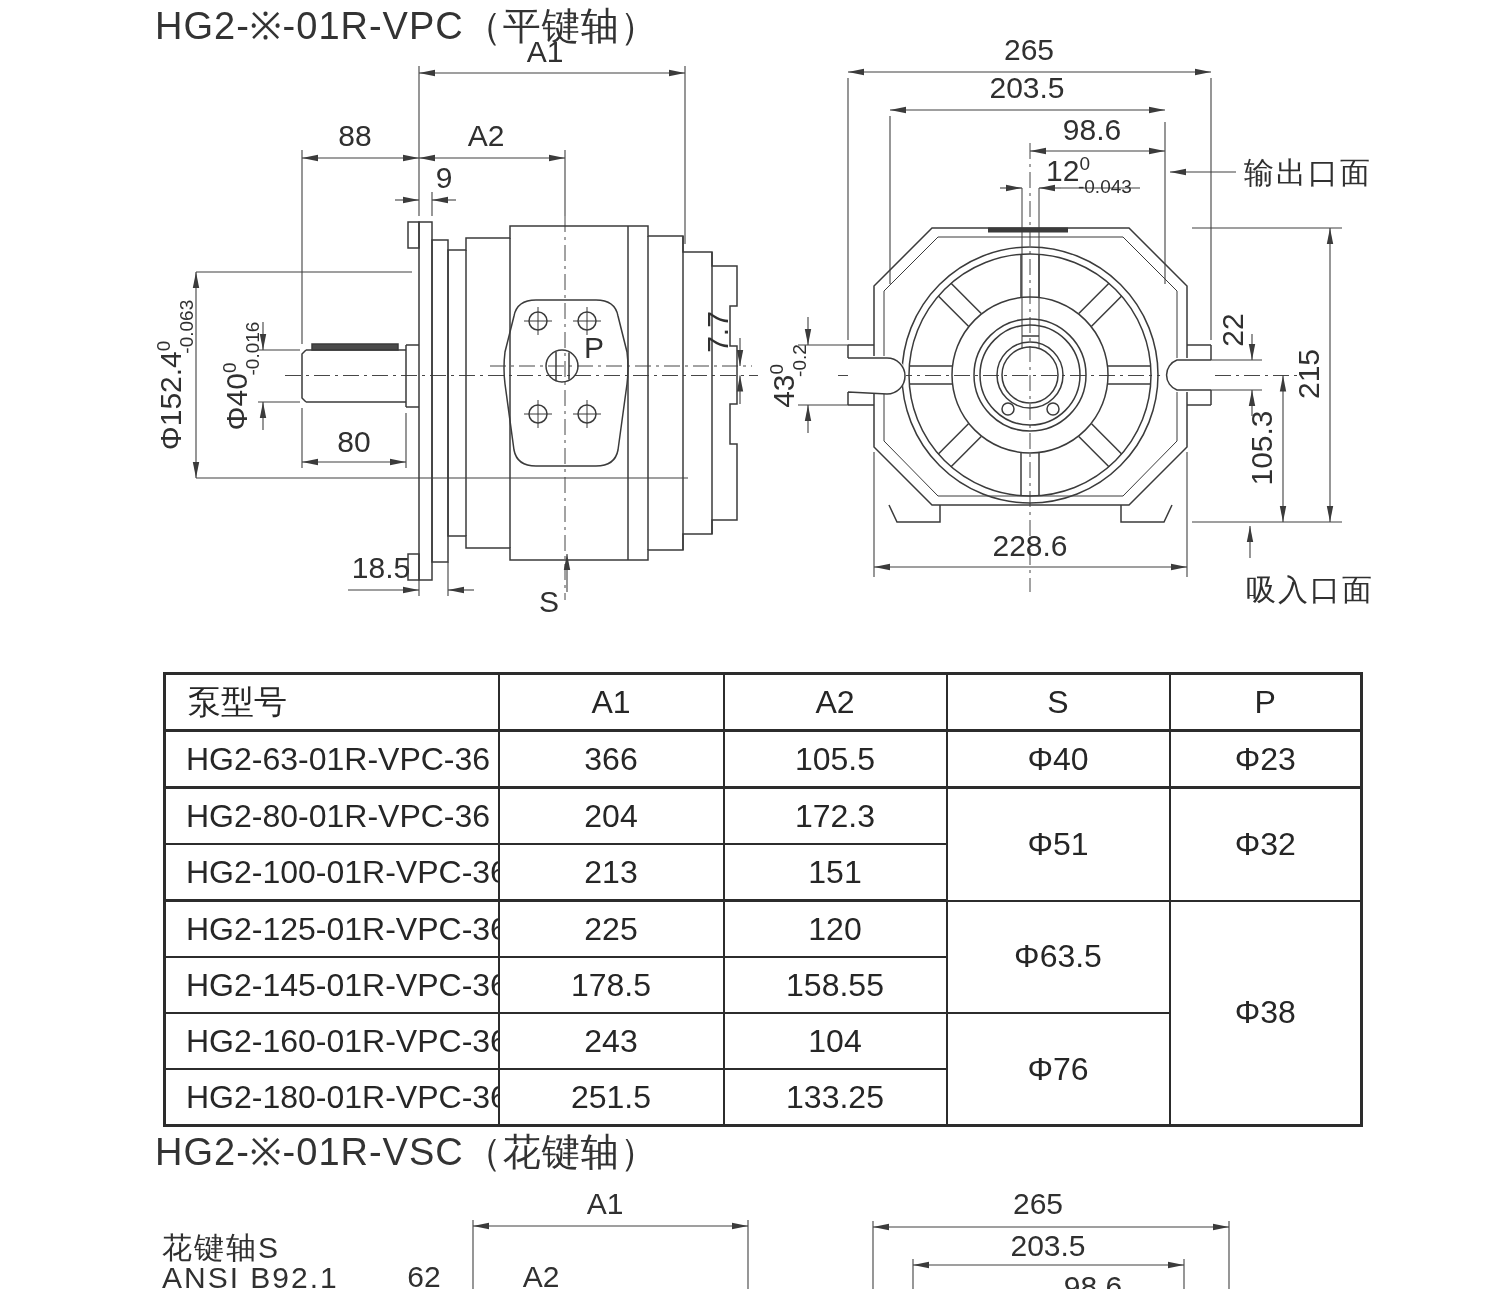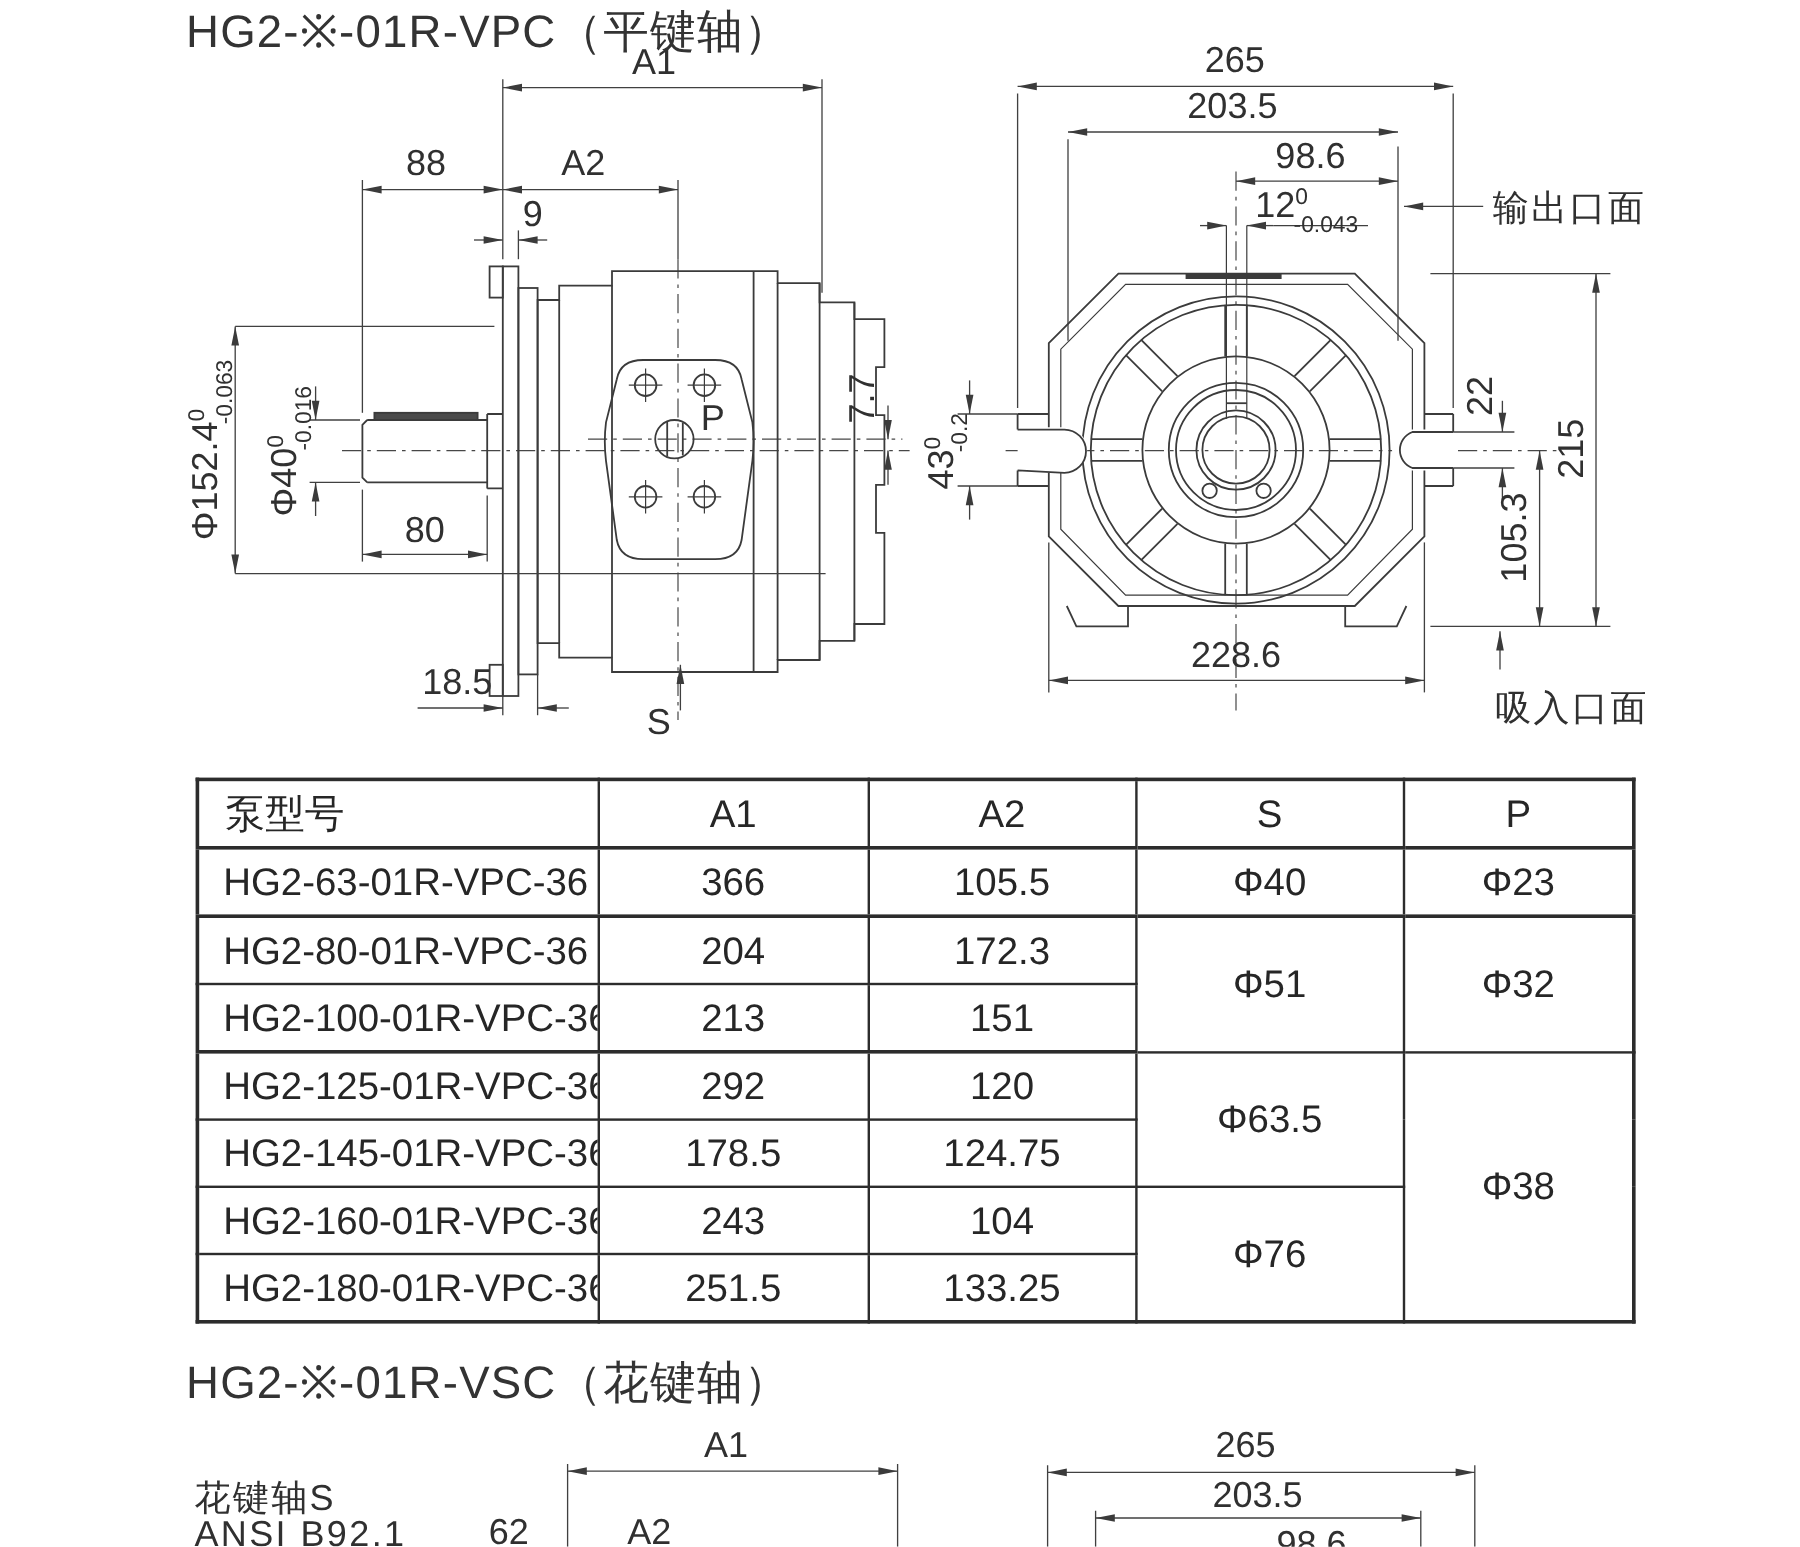--- a/index.html
+++ b/index.html
@@ -19,21 +19,21 @@
   svg text{fill:#303030;stroke:none;font-family:"Liberation Sans", sans-serif;}
   .dimtxt{font-size:30px;}
   .smalltxt{font-size:19px;}
   .cjk{font-size:30px;letter-spacing:2px;}
   .obj{stroke:#3b3b3b;stroke-width:1.5;fill:none;stroke-linejoin:miter;stroke-linecap:butt;}
   .thin{stroke:#3b3b3b;stroke-width:1;fill:none;}
   .dim{stroke:#404040;stroke-width:1.1;fill:none;}
   .cl{stroke:#474747;stroke-width:1;fill:none;stroke-dasharray:16 5 3 5;}
   
   #dim-table{
-    position:absolute;left:163px;top:648px;width:1197px;
+    position:absolute;left:163px;top:672px;width:1197px;
     border-collapse:collapse;table-layout:fixed;font-size:32px;color:#262626;
   }
   #dim-table td,#dim-table th{
     border:2px solid #2c2c2c;height:54px;padding:0;text-align:center;
     font-weight:400;overflow:hidden;white-space:nowrap;
   }
   #dim-table .model{ text-align:left;padding-left:20px; }
   #dim-table th.model{ padding-left:22px;font-size:33px; }
   #dim-table .gb td,#dim-table .gb th{ border-bottom-width:3px; }
   #dim-table{ border:3px solid #2c2c2c; }
@@ -305,29 +305,29 @@
     <td rowspan="2">Φ51</td>
     <td rowspan="2">Φ32</td>
   </tr>
   <tr class="gb">
     <td class="model">HG2-100-01R-VPC-36</td>
     <td>213</td>
     <td>151</td>
   </tr>
   <tr>
     <td class="model">HG2-125-01R-VPC-36</td>
-    <td>292</td>
+    <td>225</td>
     <td>120</td>
     <td rowspan="2">Φ63.5</td>
     <td rowspan="4">Φ38</td>
   </tr>
   <tr>
     <td class="model">HG2-145-01R-VPC-36</td>
     <td>178.5</td>
-    <td>124.75</td>
+    <td>158.55</td>
   </tr>
   <tr>
     <td class="model">HG2-160-01R-VPC-36</td>
     <td>243</td>
     <td>104</td>
     <td rowspan="2">Φ76</td>
   </tr>
   <tr>
     <td class="model">HG2-180-01R-VPC-36</td>
     <td>251.5</td>

